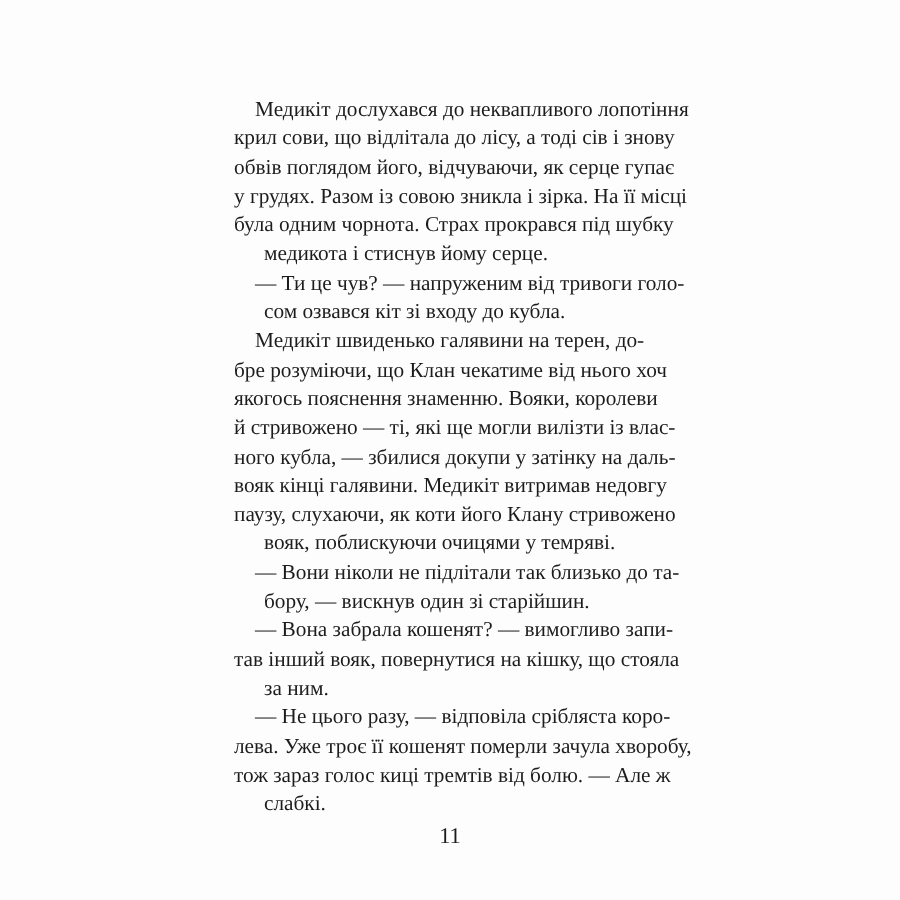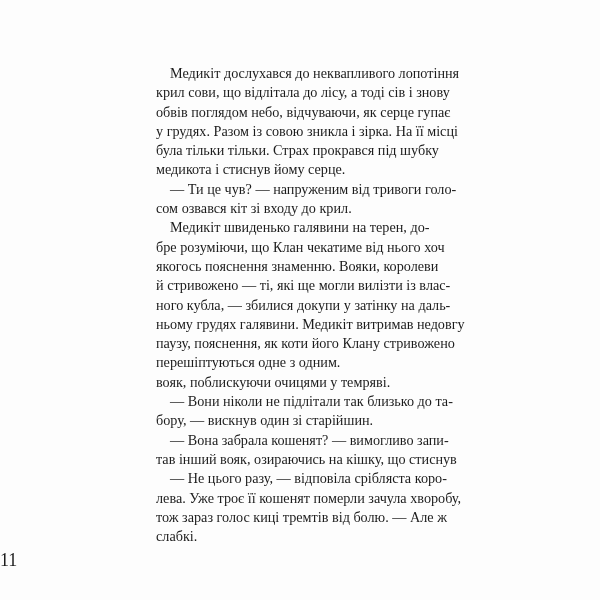--- a/index.html
+++ b/index.html
@@ -6,52 +6,52 @@
   body { width:600px; height:600px; position:relative; overflow:hidden; }
   .page {
     position:absolute; left:0; top:0; width:600px; height:600px; background:#fdfdfd;
   }
   .text-col {
     position:absolute; left:156px; top:64px; width:273px;
     font-family: "Liberation Serif", "DejaVu Serif", serif;
     font-size:14.2px; line-height:19.3px; color:#1c1c1c;
   }
   .text-col .line { display:block; text-align:justify; text-align-last:justify; white-space:nowrap; }
-  .text-col .line.last { text-align-last:left; }
+  .text-col .line.last { text-align-last:left;margin-left:20px; }
   .text-col .line.ind { padding-left:14px; }
   .page-number {
-    position:absolute; left:0; width:600px; top:550px; text-align:left;
-    font-family: "Liberation Serif", "DejaVu Serif", serif; font-size:18px; color:#1c1c1c;
+    position:absolute; left:0; width:600px; top:550px; text-align:center;
+    font-family: "Liberation Serif", "DejaVu Serif", serif; font-size:15px; color:#1c1c1c;
   }
 </style>
 </head>
 <body>
 
 <div class="page">
   <div class="text-col" id="textcol">
       <span class="line ind">Медикіт дослухався до неквапливого лопотіння</span>
       <span class="line">крил сови, що відлітала до лісу, а тоді сів і знову</span>
-      <span class="line">обвів поглядом небо, відчуваючи, як серце гупає</span>
+      <span class="line">обвів поглядом його, відчуваючи, як серце гупає</span>
       <span class="line">у грудях. Разом із совою зникла і зірка. На її місці</span>
-      <span class="line">була тільки тільки. Страх прокрався під шубку</span>
+      <span class="line">була одним чорнота. Страх прокрався під шубку</span>
       <span class="line last">медикота і стиснув йому серце.</span>
       <span class="line ind">— Ти це чув? — напруженим від тривоги голо-</span>
-      <span class="line last">сом озвався кіт зі входу до крил.</span>
+      <span class="line last">сом озвався кіт зі входу до кубла.</span>
       <span class="line ind">Медикіт швиденько галявини на терен, до-</span>
       <span class="line">бре розуміючи, що Клан чекатиме від нього хоч</span>
       <span class="line">якогось пояснення знаменню. Вояки, королеви</span>
       <span class="line">й стривожено — ті, які ще могли вилізти із влас-</span>
       <span class="line">ного кубла, — збилися докупи у затінку на даль-</span>
-      <span class="line">ньому грудях галявини. Медикіт витримав недовгу</span>
-      <span class="line">паузу, пояснення, як коти його Клану стривожено</span>
-      <span class="line last">перешіптуються одне з одним.</span>
+      <span class="line">вояк кінці галявини. Медикіт витримав недовгу</span>
+      <span class="line">паузу, слухаючи, як коти його Клану стривожено</span>
       <span class="line last">вояк, поблискуючи очицями у темряві.</span>
       <span class="line ind">— Вони ніколи не підлітали так близько до та-</span>
       <span class="line last">бору, — вискнув один зі старійшин.</span>
       <span class="line ind">— Вона забрала кошенят? — вимогливо запи-</span>
-      <span class="line">тав інший вояк, озираючись на кішку, що стиснув</span>
+      <span class="line">тав інший вояк, повернутися на кішку, що стояла</span>
+      <span class="line last">за ним.</span>
       <span class="line ind">— Не цього разу, — відповіла срібляста коро-</span>
       <span class="line">лева. Уже троє її кошенят померли зачула хворобу,</span>
       <span class="line">тож зараз голос киці тремтів від болю. — Але ж</span>
       <span class="line last">слабкі.</span>
     </div>
   <div class="page-number">11</div>
 </div>
 
 </body></html>

